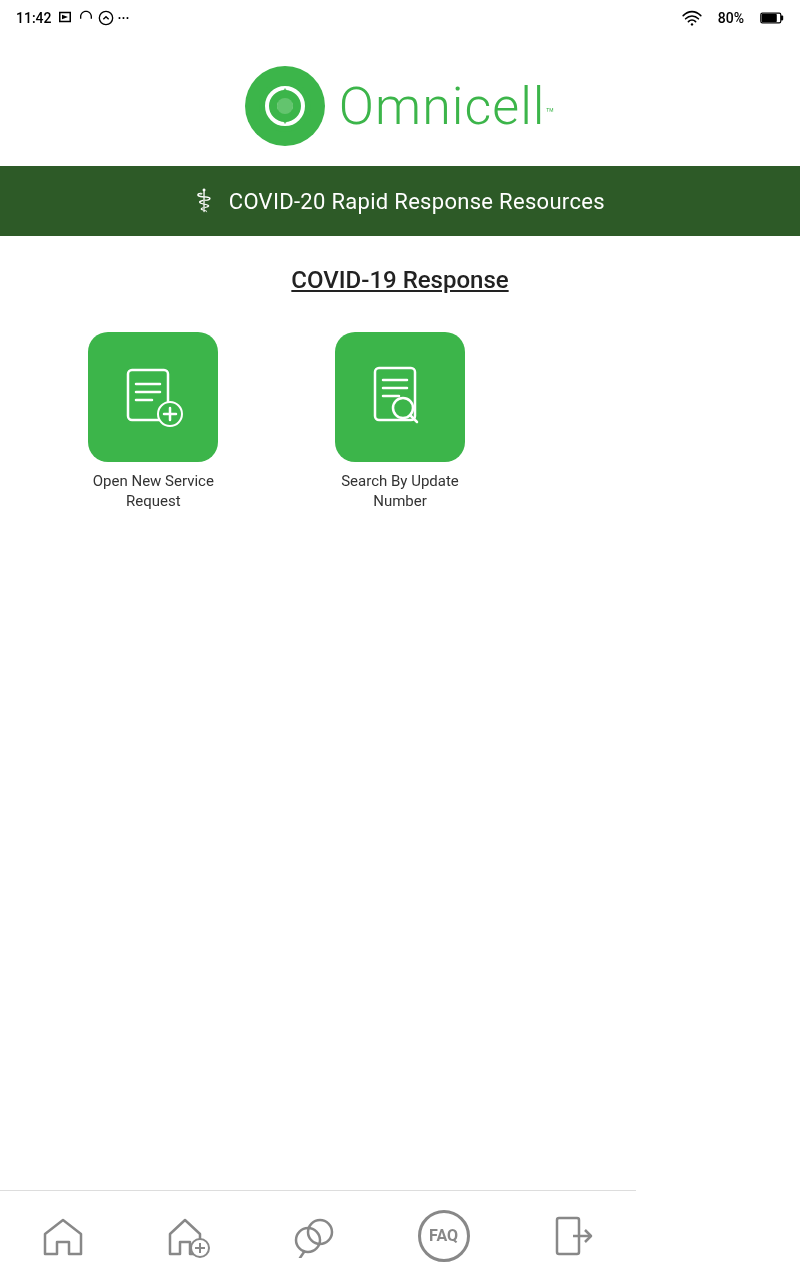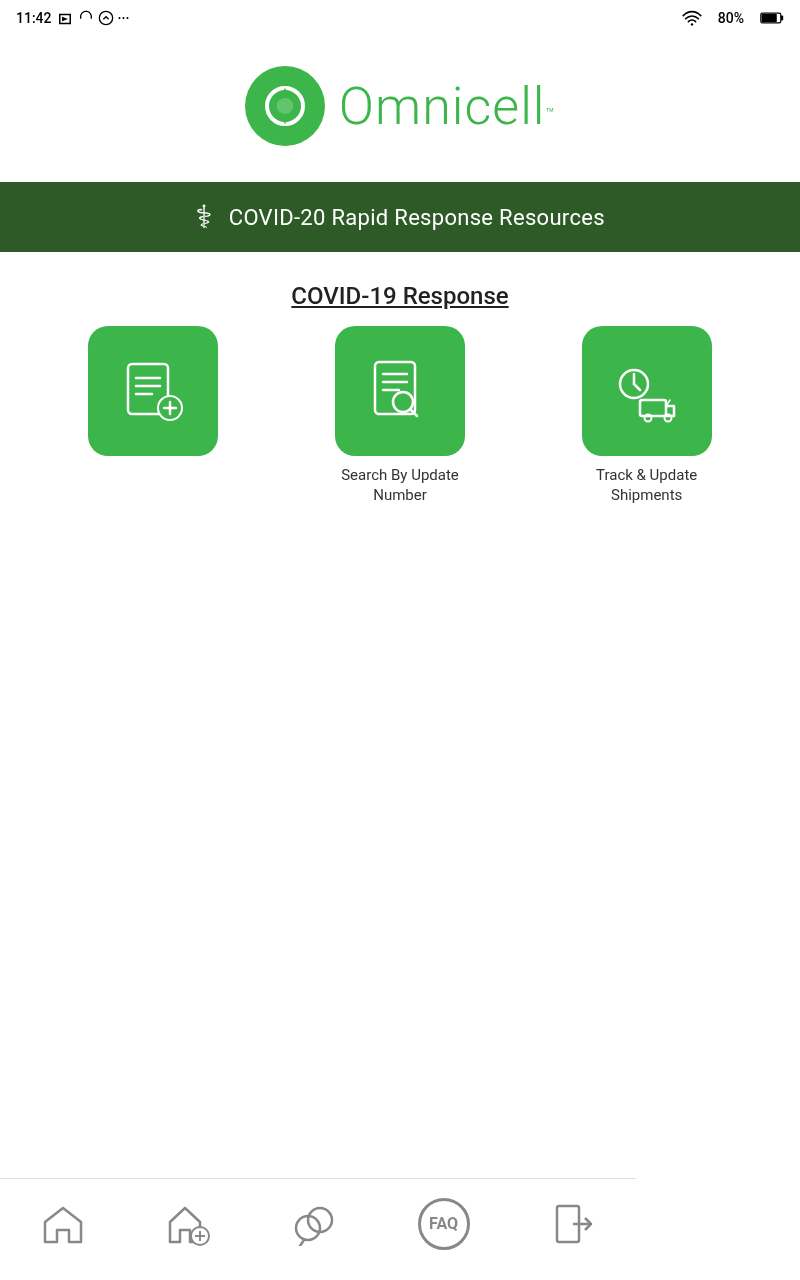--- a/index.html
+++ b/index.html
@@ -16,29 +16,29 @@
     .status-bar {
       background: #fff;
       height: 36px;
       display: flex;
       align-items: center;
       justify-content: space-between;
       padding: 0 16px;
       font-size: 14px;
       font-weight: 500;
     }
-    .status-left { display: flex; align-items: flex-end; gap: 4px; }
+    .status-left { display: flex; align-items: flex-start; gap: 4px; }
     .status-right { display: flex; align-items: center; gap: 16px; }
 
     
     .logo-area {
       display: flex;
       justify-content: center;
       align-items: center;
-      padding: 30px 20px 36px;
+      padding: 30px 20px 20px;
       background: #fff;
       text-align: right;
     }
     .logo-circle {
       width: 80px;
       height: 80px;
       border-radius: 50%;
       background: #3cb54a;
       display: flex;
       align-items: center;
@@ -79,21 +79,21 @@
       padding: 30px 40px 20px;
       flex: 1;
     }
 
     .section-title {
       text-align: center;
       font-size: 24px;
       font-weight: 500;
       color: #222;
       text-decoration: underline;
-      margin-bottom: 16px;
+      margin-bottom: 38px;
     }
 
     
     .grid-container {
       display: grid;
       grid-template-columns: repeat(3, 1fr);
       gap: 30px 20px;
       max-width: 720px;
       margin: 0 auto;
     }
@@ -133,21 +133,21 @@
       text-align: center;
       font-size: 15px;
       color: #333;
       line-height: 1.3;
       max-width: 140px;
     }
 
     
     .bottom-nav {
       position: fixed;
-      bottom: 12px;
+      bottom: 0;
       left: 0;
       width: 636px;
       height: 90px;
       background: #fff;
       border-top: 1px solid #ddd;
       display: flex;
       align-items: center;
       justify-content: space-around;
     }
 
@@ -244,59 +244,41 @@
           <rect x="10" y="8" width="40" height="50" rx="4" stroke="#fff" stroke-width="2.5" fill="none"></rect>
           <line x1="18" y1="22" x2="42" y2="22" stroke="#fff" stroke-width="2.5"></line>
           <line x1="18" y1="30" x2="42" y2="30" stroke="#fff" stroke-width="2.5"></line>
           <line x1="18" y1="38" x2="34" y2="38" stroke="#fff" stroke-width="2.5"></line>
 
           <circle cx="52" cy="52" r="12" fill="#3cb54a" stroke="#fff" stroke-width="2"></circle>
           <line x1="52" y1="46" x2="52" y2="58" stroke="#fff" stroke-width="2.5"></line>
           <line x1="46" y1="52" x2="58" y2="52" stroke="#fff" stroke-width="2.5"></line>
         </svg>
       </button>
+      <span class="grid-label">Open New Service Request</span>
     </div>
 
 
 
     <div class="grid-item">
       <button class="grid-btn">
         <svg viewBox="0 0 70 70">
 
           <rect x="10" y="6" width="40" height="52" rx="4" stroke="#fff" stroke-width="2.5" fill="none"></rect>
           <line x1="18" y1="18" x2="42" y2="18" stroke="#fff" stroke-width="2.5"></line>
           <line x1="18" y1="26" x2="42" y2="26" stroke="#fff" stroke-width="2.5"></line>
           <line x1="18" y1="34" x2="34" y2="34" stroke="#fff" stroke-width="2.5"></line>
 
           <circle cx="38" cy="46" r="10" stroke="#fff" stroke-width="2.5" fill="none"></circle>
           <line x1="45" y1="53" x2="52" y2="60" stroke="#fff" stroke-width="2.5"></line>
         </svg>
       </button>
       <span class="grid-label">Search By Update Number</span>
     </div>
 
-    <div class="grid-item">
-      <button class="grid-btn">
-        <svg viewBox="0 0 70 70">
-
-          <circle cx="22" cy="28" r="14" stroke="#fff" stroke-width="2.5" fill="none"></circle>
-          <line x1="22" y1="18" x2="22" y2="28" stroke="#fff" stroke-width="2.5"></line>
-          <line x1="22" y1="28" x2="28" y2="34" stroke="#fff" stroke-width="2.5"></line>
-
-          <rect x="28" y="44" width="26" height="16" rx="2" stroke="#fff" stroke-width="2.5" fill="none"></rect>
-
-          <path d="M54 50 L62 50 L62 60 L54 60" stroke="#fff" stroke-width="2.5" fill="none"></path>
-          <line x1="54" y1="50" x2="58" y2="44" stroke="#fff" stroke-width="1.5"></line>
-
-          <circle cx="36" cy="62" r="3.5" stroke="#fff" stroke-width="2" fill="none"></circle>
-          <circle cx="56" cy="62" r="3.5" stroke="#fff" stroke-width="2" fill="none"></circle>
-        </svg>
-      </button>
-      <span class="grid-label">Track &amp; Update Shipments</span>
-    </div>
 
 
   </div>
 </div>
 
 <div class="bottom-nav">
 
   <div class="nav-item">
     <svg width="44" height="40" viewBox="0 0 44 40">
       <path d="M4 18 L22 4 L40 18 L40 38 L28 38 L28 26 L16 26 L16 38 L4 38 Z" fill="none" stroke="#888" stroke-width="2.5" stroke-linejoin="round"></path>

